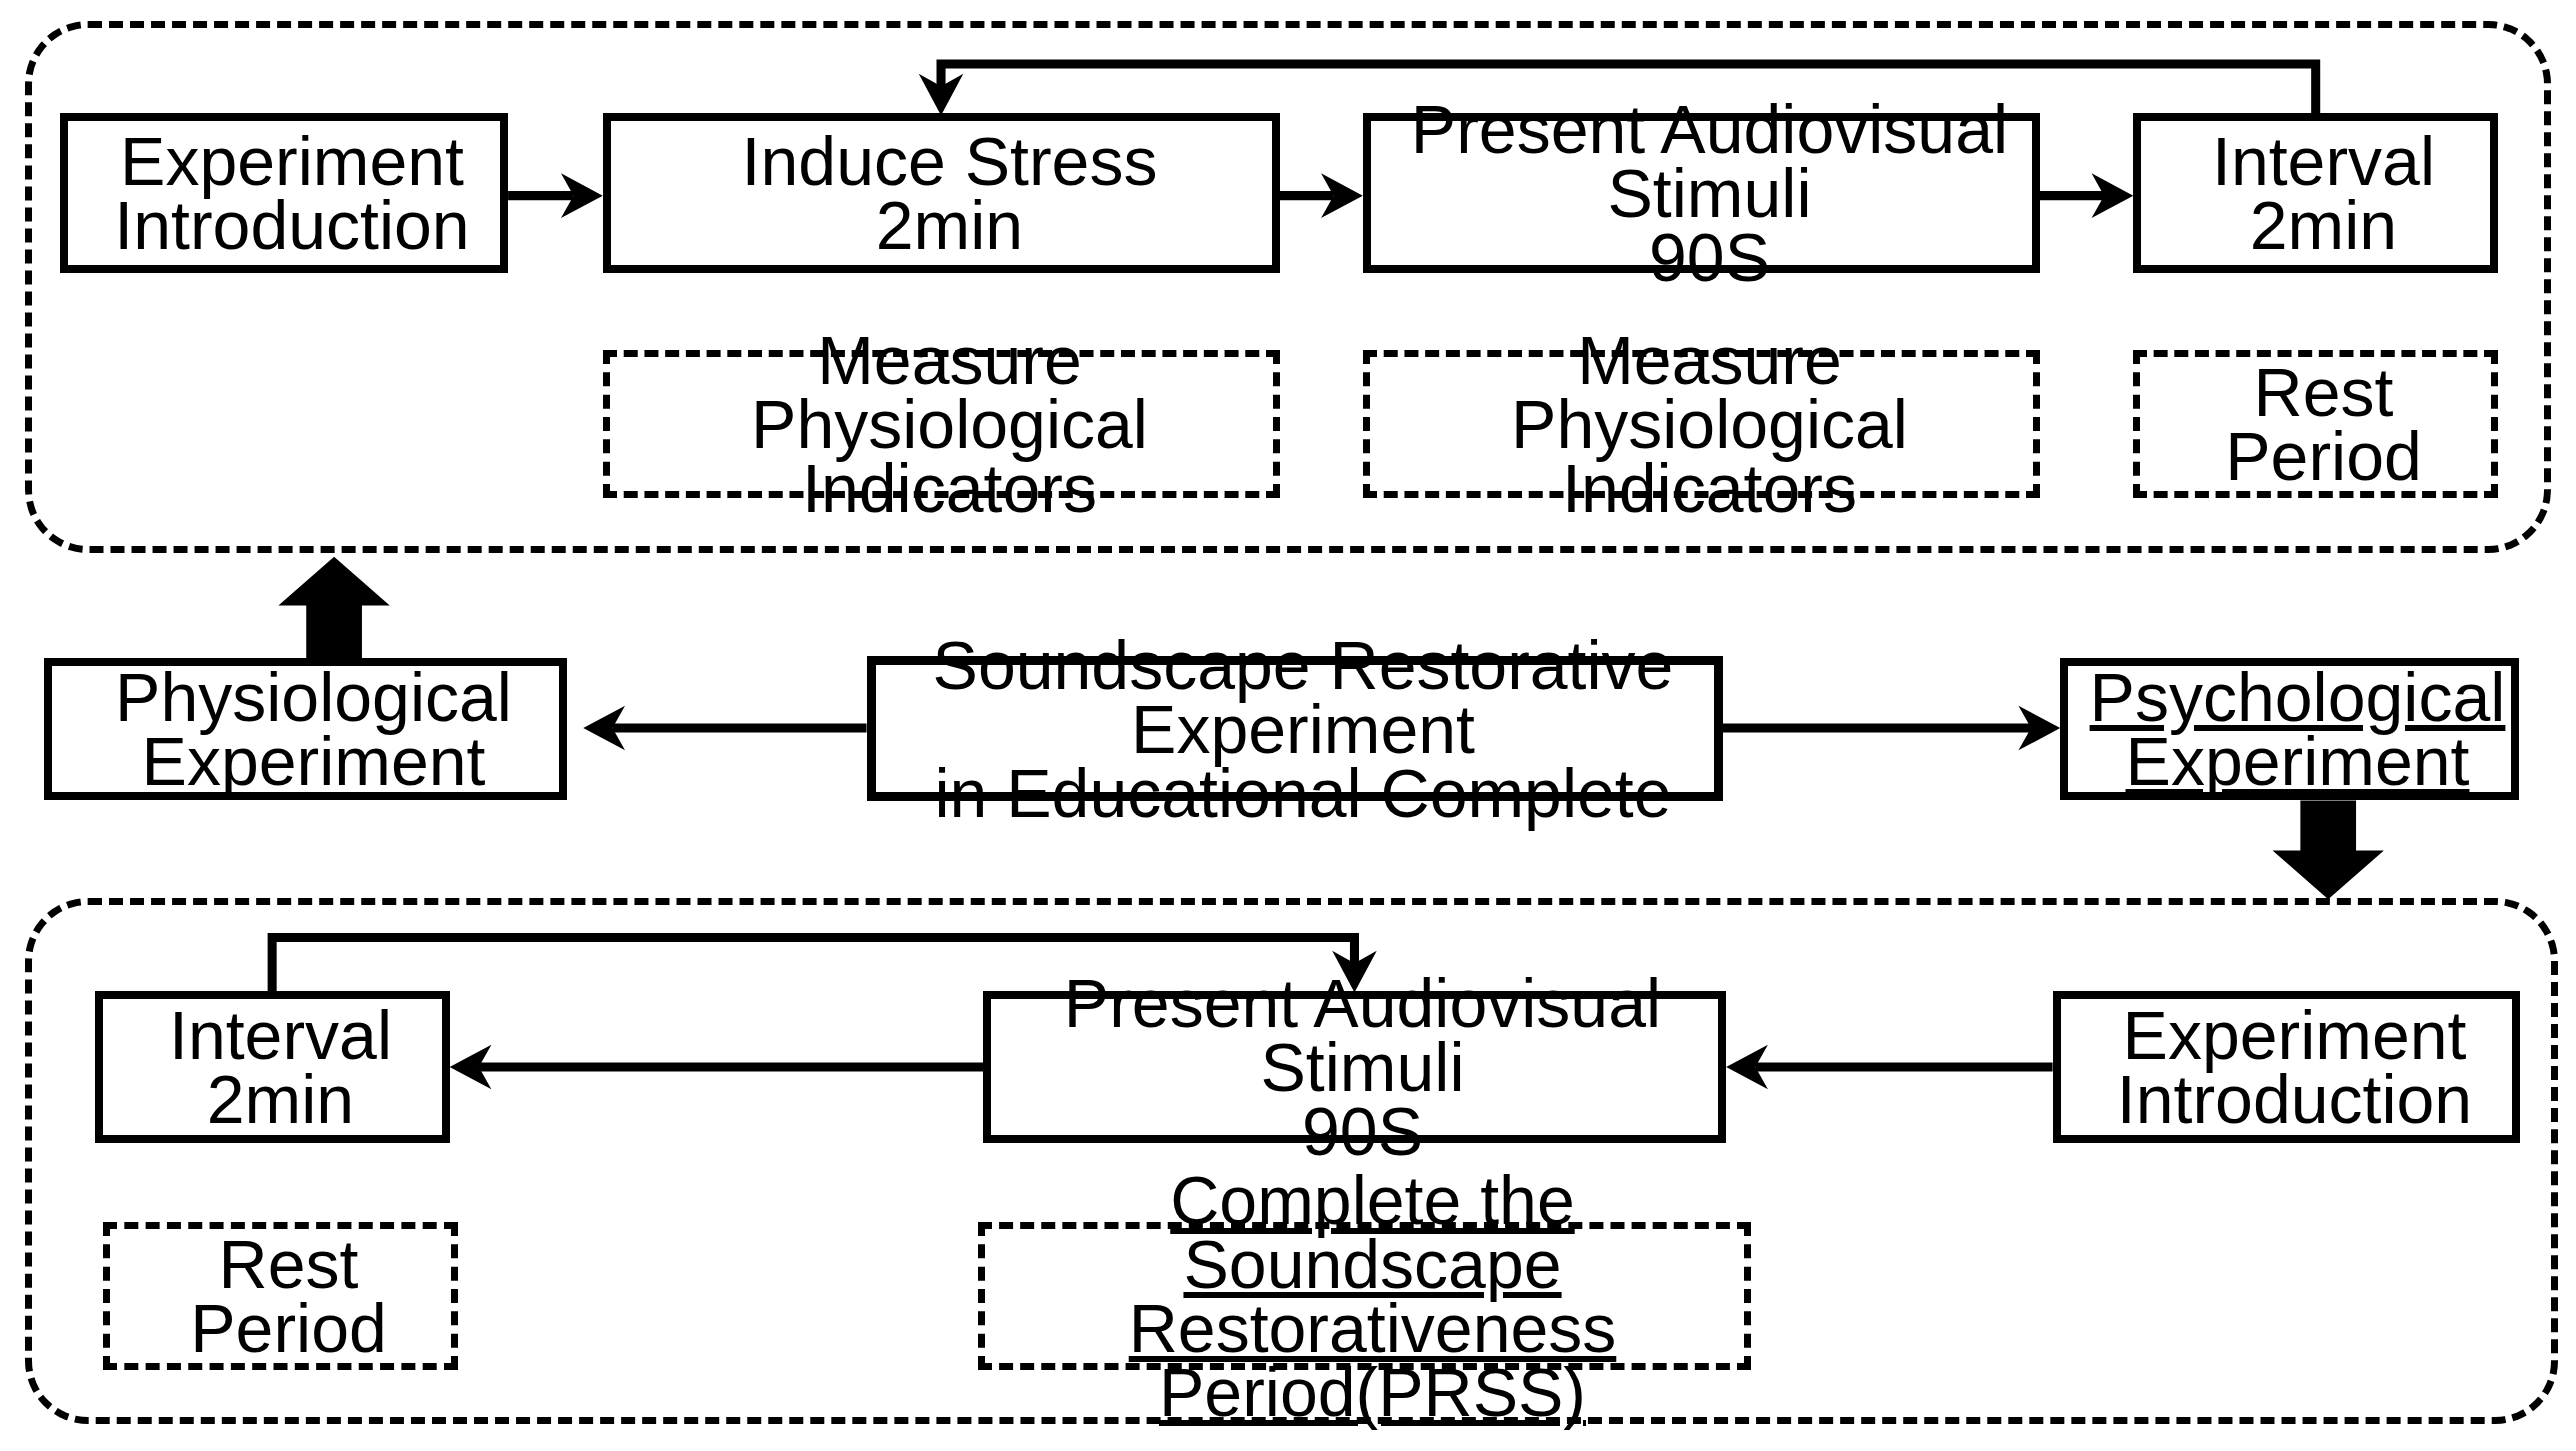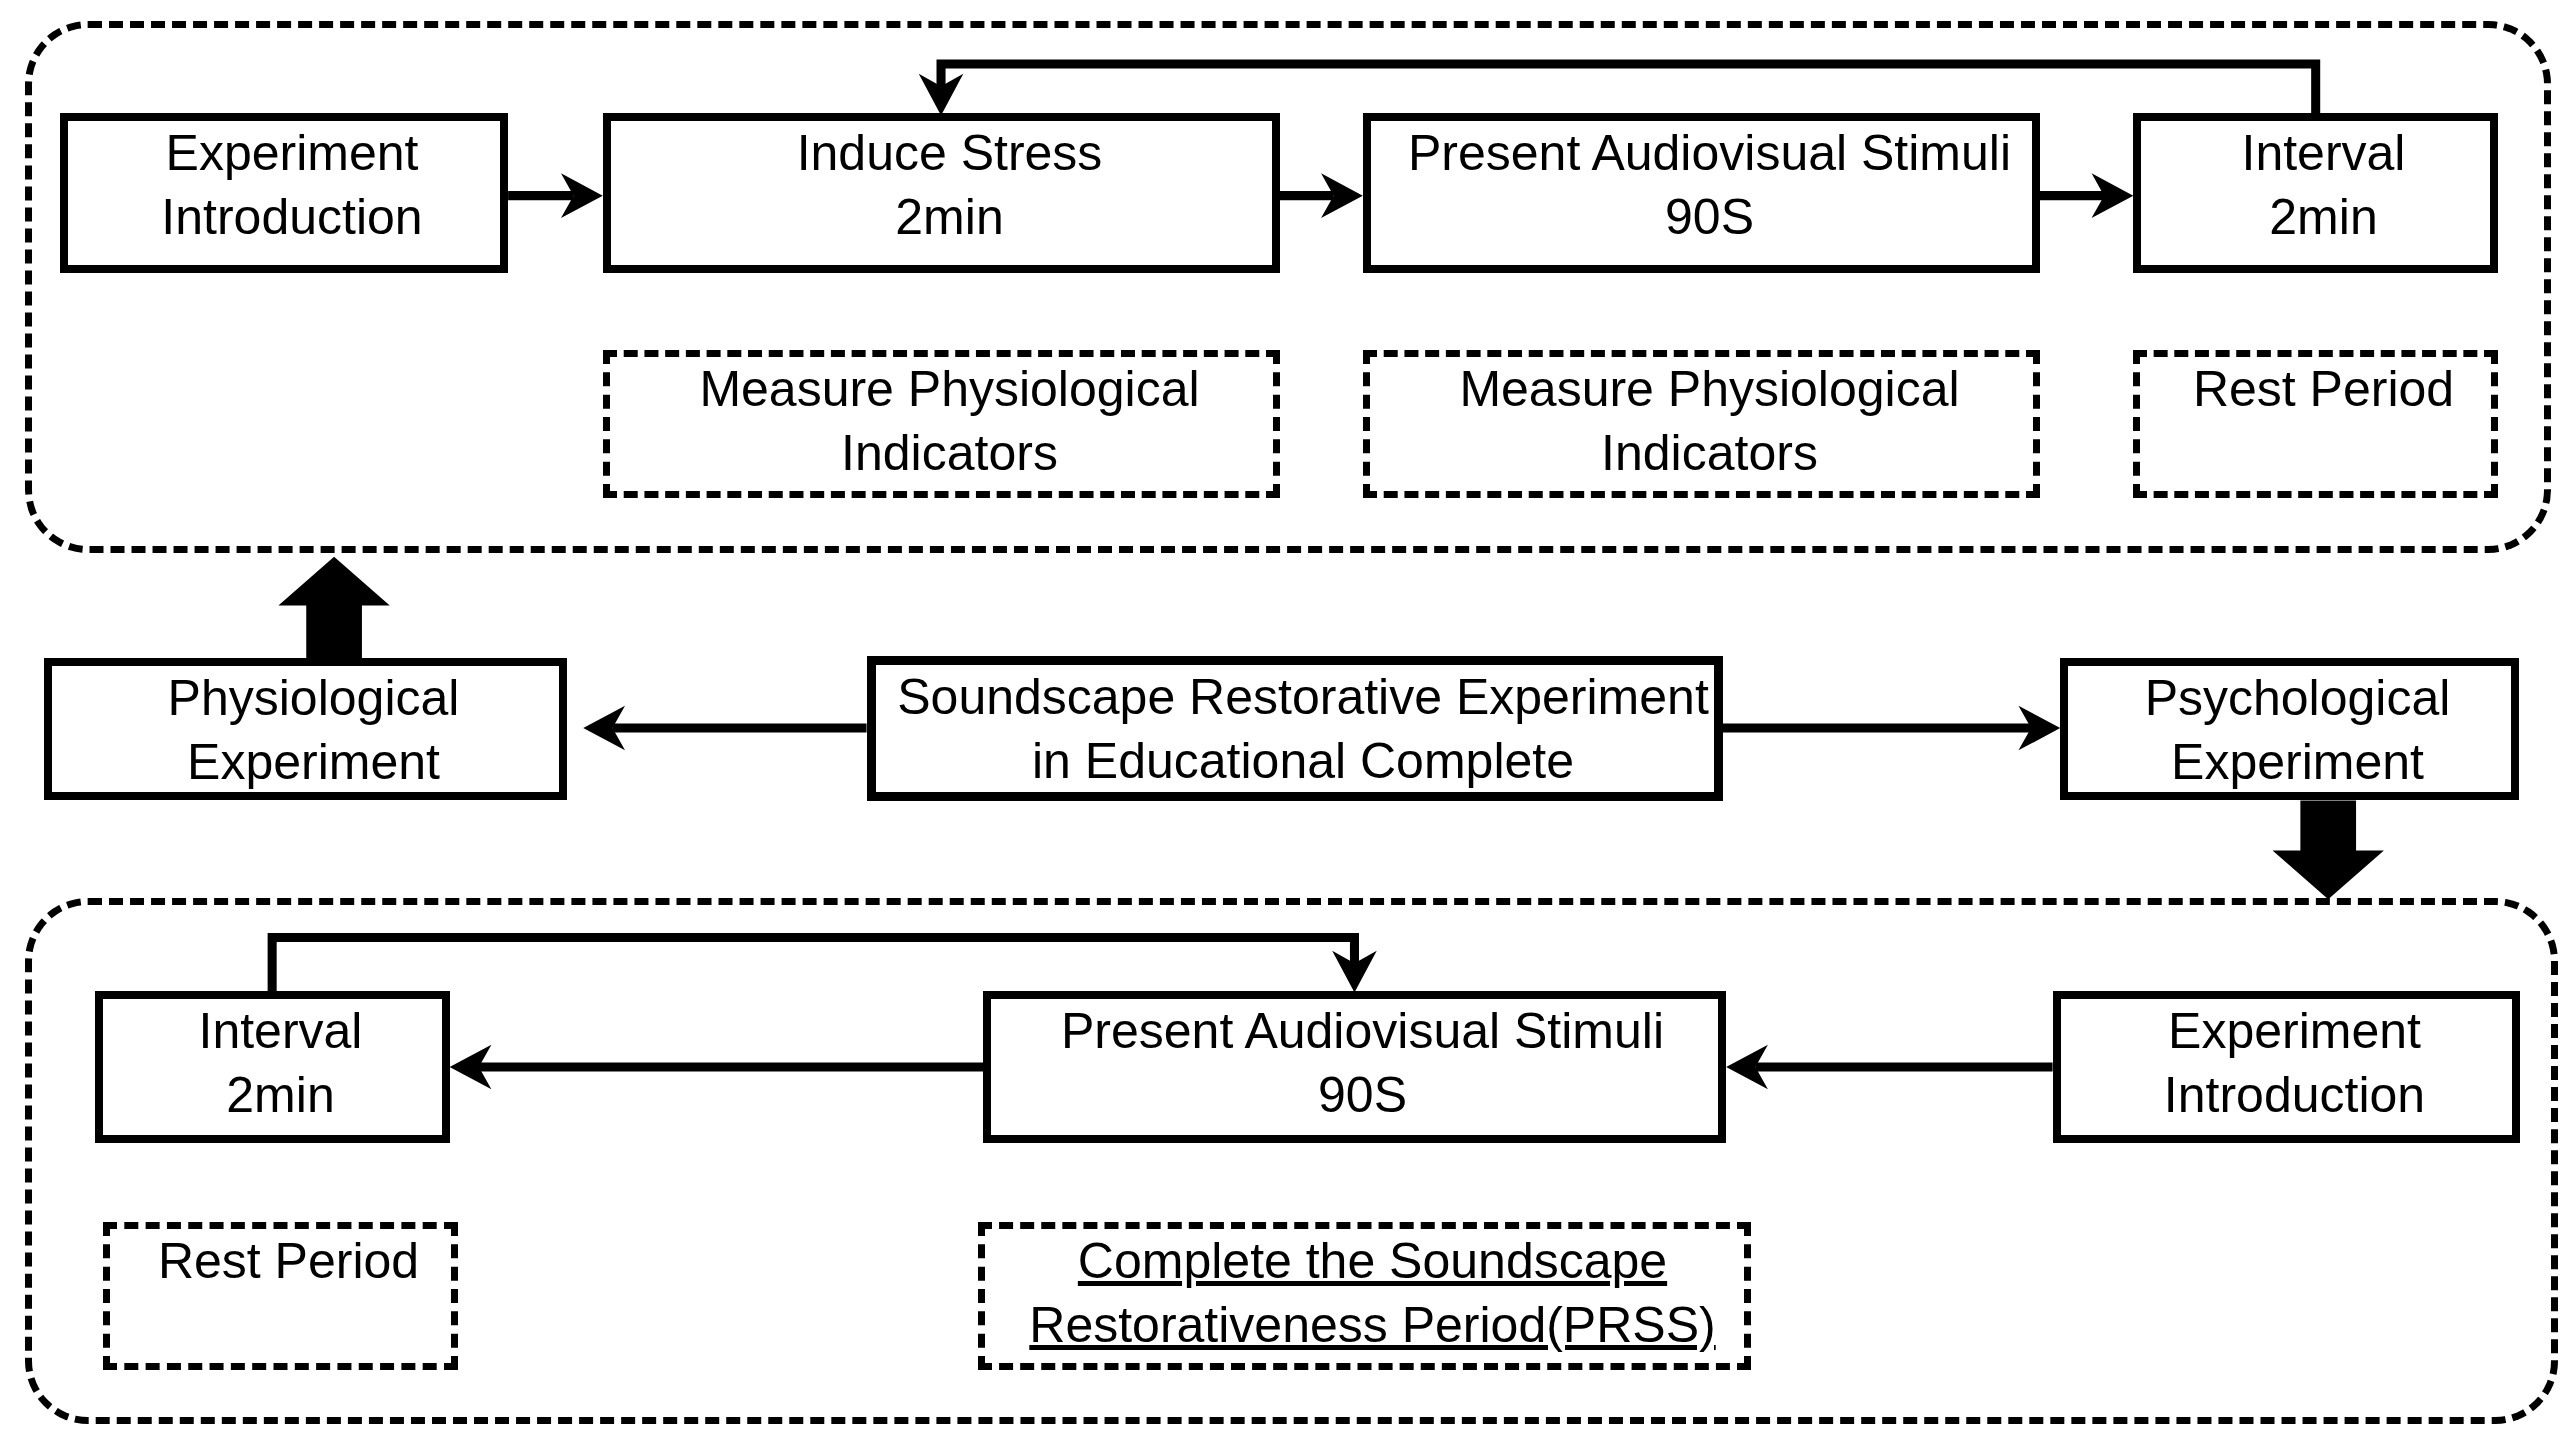--- a/index.html
+++ b/index.html
@@ -1,22 +1,22 @@
 <!DOCTYPE html>
 <html style="font-size:11px"><head>
 <meta charset="utf-8">
 <style>
   html,body{margin:0;padding:0;background:#ffffff;}
   body{width:2576px;height:1452px;overflow:hidden;
        font-family:"Liberation Sans", sans-serif;color:#000;}
   .canvas{position:relative;width:2576px;height:1452px;background:#fff;}
   .container{position:absolute;box-sizing:border-box;border:7.7px dashed #000;border-radius:63px;background:transparent;}
   .node{position:absolute;box-sizing:border-box;border:8.4px solid #000;background:#fff;
-        display:flex;flex-direction:column;align-items:center;justify-content:flex-start;
-        text-align:center;font-size:50px;line-height:64px;padding-left:16px;}
+        display:flex;flex-direction:column;align-items:center;justify-content:center;
+        text-align:center;font-size:68px;line-height:64px;padding-left:16px;}
   .node.thick{border-width:9.7px;}
   .node.dashednode{border:7.7px dashed #000;background:transparent;}
   .ln:empty{display:none;}
   .arrowlayer{position:absolute;left:0;top:0;}
 </style>
 </head>
 <body>
 
 <div class="canvas">
 
@@ -102,21 +102,21 @@
   </div>
 
   <div class="node" style="left:44px;top:658px;width:523px;height:142px;">
     <span class="ln">Physiological</span>
     <span class="ln">Experiment</span>
   </div>
   <div class="node thick" style="left:867px;top:656px;width:856px;height:145px;">
     <span class="ln">Soundscape Restorative Experiment</span>
     <span class="ln">in Educational Complete</span>
   </div>
-  <div class="node" style="left:2060px;top:658px;width:459px;height:142px;">
+  <div class="node" style="left:2060px;top:658px;width:459px;height:142px;text-decoration:underline;">
     <span class="ln">Psychological</span>
     <span class="ln">Experiment</span>
   </div>
 
   <div class="node" style="left:95px;top:991px;width:355px;height:152px;">
     <span class="ln">Interval</span>
     <span class="ln">2min</span>
   </div>
   <div class="node" style="left:983px;top:991px;width:743px;height:152px;">
     <span class="ln">Present Audiovisual Stimuli</span>

